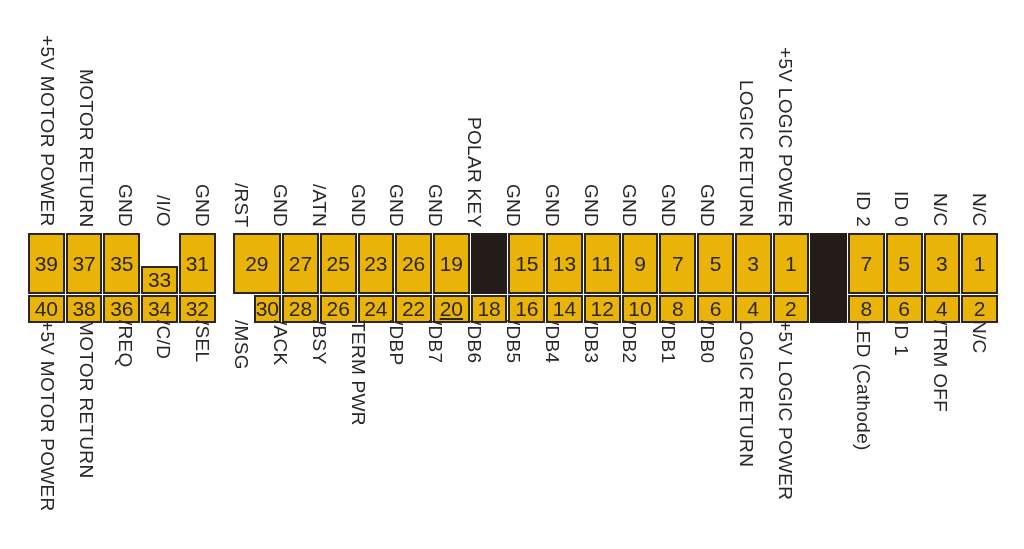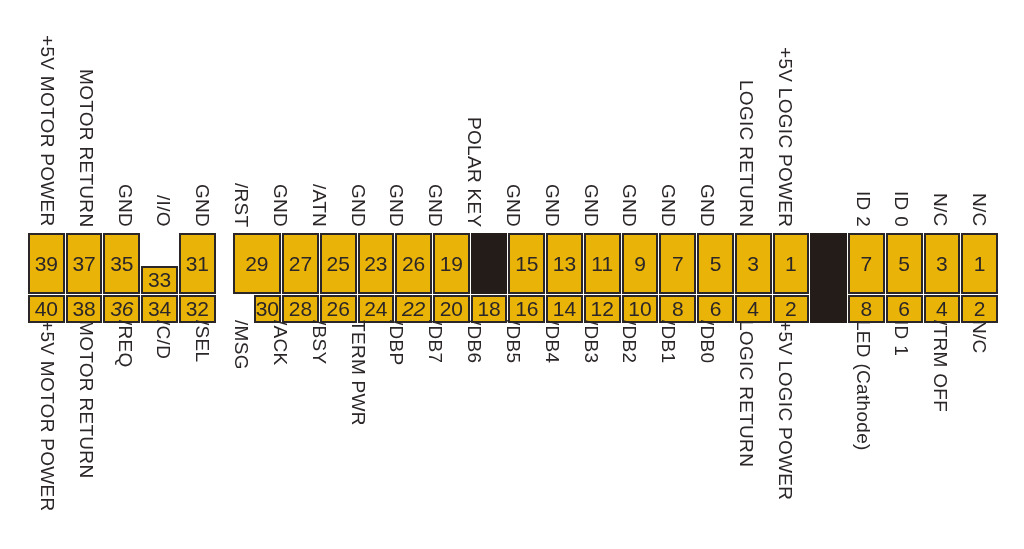--- a/index.html
+++ b/index.html
@@ -131,37 +131,37 @@
       <div class="label-cell">
         <span class="vtext">N/C</span>
       </div>
     </div>
   <div class="grid pin-grid" id="pin-grid">
       <div class="cell" style="grid-area: 1 / 1;">39</div>
       <div class="cell" style="grid-area: 2 / 1;">40</div>
       <div class="cell" style="grid-area: 1 / 2;">37</div>
       <div class="cell" style="grid-area: 2 / 2;">38</div>
       <div class="cell" style="grid-area: 1 / 3;">35</div>
-      <div class="cell" style="grid-area: 2 / 3; font-style: italic;">36</div>
+      <div class="cell" style="grid-area: 2 / 3;">36</div>
       <div class="cell" style="grid-area: 1 / 4; margin-top: 33px;">33</div>
       <div class="cell" style="grid-area: 2 / 4;">34</div>
       <div class="cell" style="grid-area: 1 / 5;">31</div>
       <div class="cell" style="grid-area: 2 / 5;">32</div>
       <div class="cell" style="grid-area: 1 / 6; margin-left: 16px;">29</div>
       <div class="cell" style="grid-area: 2 / 6; margin-left: 37px;">30</div>
       <div class="cell" style="grid-area: 1 / 7;">27</div>
       <div class="cell" style="grid-area: 2 / 7;">28</div>
       <div class="cell" style="grid-area: 1 / 8;">25</div>
       <div class="cell" style="grid-area: 2 / 8;">26</div>
       <div class="cell" style="grid-area: 1 / 9;">23</div>
       <div class="cell" style="grid-area: 2 / 9;">24</div>
       <div class="cell" style="grid-area: 1 / 10;">26</div>
-      <div class="cell" style="grid-area: 2 / 10; font-style: italic;">22</div>
+      <div class="cell" style="grid-area: 2 / 10;">22</div>
       <div class="cell" style="grid-area: 1 / 11;">19</div>
-      <div class="cell" style="grid-area: 2 / 11;">20</div>
+      <div class="cell" style="grid-area: 2 / 11; text-decoration: underline;">20</div>
       <div class="cell key" style="grid-area: 1 / 12;"></div>
       <div class="cell" style="grid-area: 2 / 12;">18</div>
       <div class="cell" style="grid-area: 1 / 13;">15</div>
       <div class="cell" style="grid-area: 2 / 13;">16</div>
       <div class="cell" style="grid-area: 1 / 14;">13</div>
       <div class="cell" style="grid-area: 2 / 14;">14</div>
       <div class="cell" style="grid-area: 1 / 15;">11</div>
       <div class="cell" style="grid-area: 2 / 15;">12</div>
       <div class="cell" style="grid-area: 1 / 16;">9</div>
       <div class="cell" style="grid-area: 2 / 16;">10</div>

